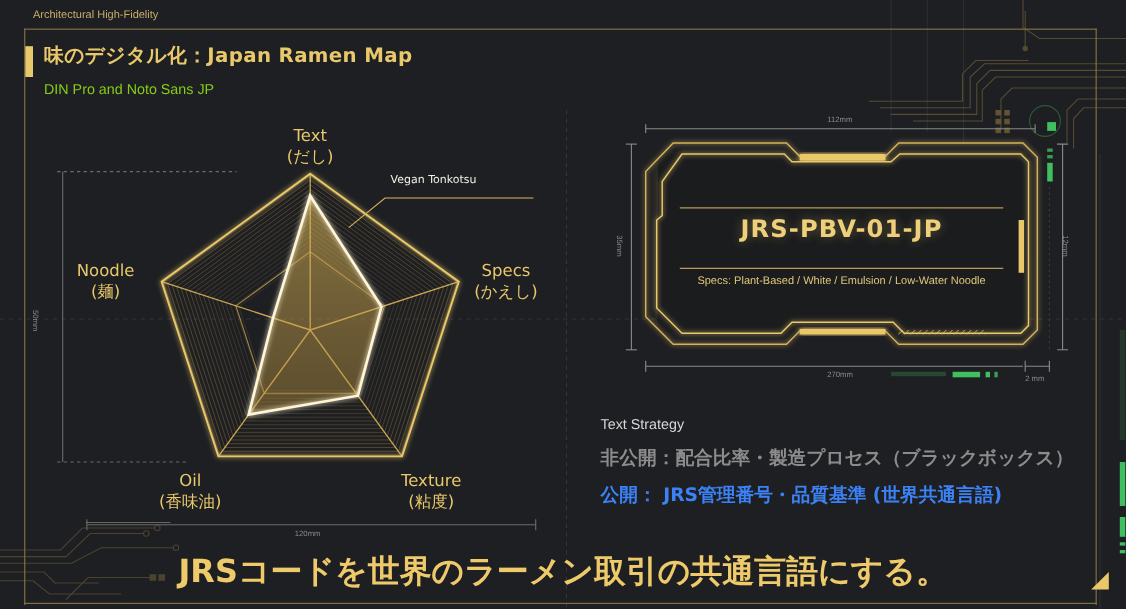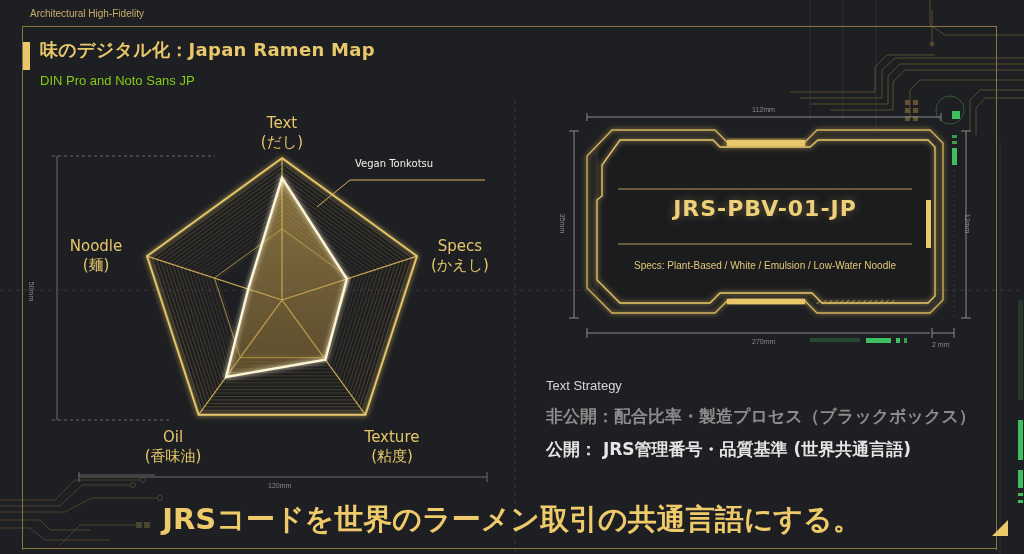--- a/index.html
+++ b/index.html
@@ -45,33 +45,33 @@
     white-space:nowrap;
   }
   .dim.vert { transform:rotate(90deg); transform-origin:center center; }
   .code {
     position:absolute; left:600px; top:196px; width:330px; text-align:center;
     font-size:22px; font-weight:bold; color:#efd07a; letter-spacing:1px;
     font-family:"DejaVu Sans", sans-serif;
     text-shadow:0 0 10px rgba(232,200,106,0.35);
   }
   .specs {
-    position:absolute; left:600px; top:260px; width:330px; text-align:center;
+    position:absolute; left:600px; top:250px; width:330px; text-align:center;
     font-size:10px; color:#e2c77b; font-family:"Liberation Sans", sans-serif; white-space:nowrap;
   }
   .strategy-head {
     position:absolute; left:546px; top:378px; font-size:13px; color:#d6d6d6;
     font-family:"Liberation Sans", sans-serif;
   }
   .strategy-private {
     position:absolute; left:546px; top:405px; font-size:17px; color:#8c8c8c; font-weight:bold;
     font-family:"DejaVu Sans", sans-serif; white-space:nowrap;
   }
   .strategy-public {
-    position:absolute; left:546px; top:438px; font-size:17px; color:#e5e5e5; font-weight:bold;
+    position:absolute; left:546px; top:438px; font-size:17px; color:#3b82f6; font-weight:bold;
     font-family:"DejaVu Sans", sans-serif; white-space:nowrap;
   }
   .tagline {
     position:absolute; left:0; top:500px; width:1024px; text-align:center;
     font-size:29px; font-weight:bold; color:#efca6b; white-space:nowrap;
     font-family:"DejaVu Sans", sans-serif;
   }
   .corner-tri {
     position:absolute; left:992px; top:520px; width:0; height:0;
     border-left:16px solid transparent; border-bottom:16px solid #e8c86a;

